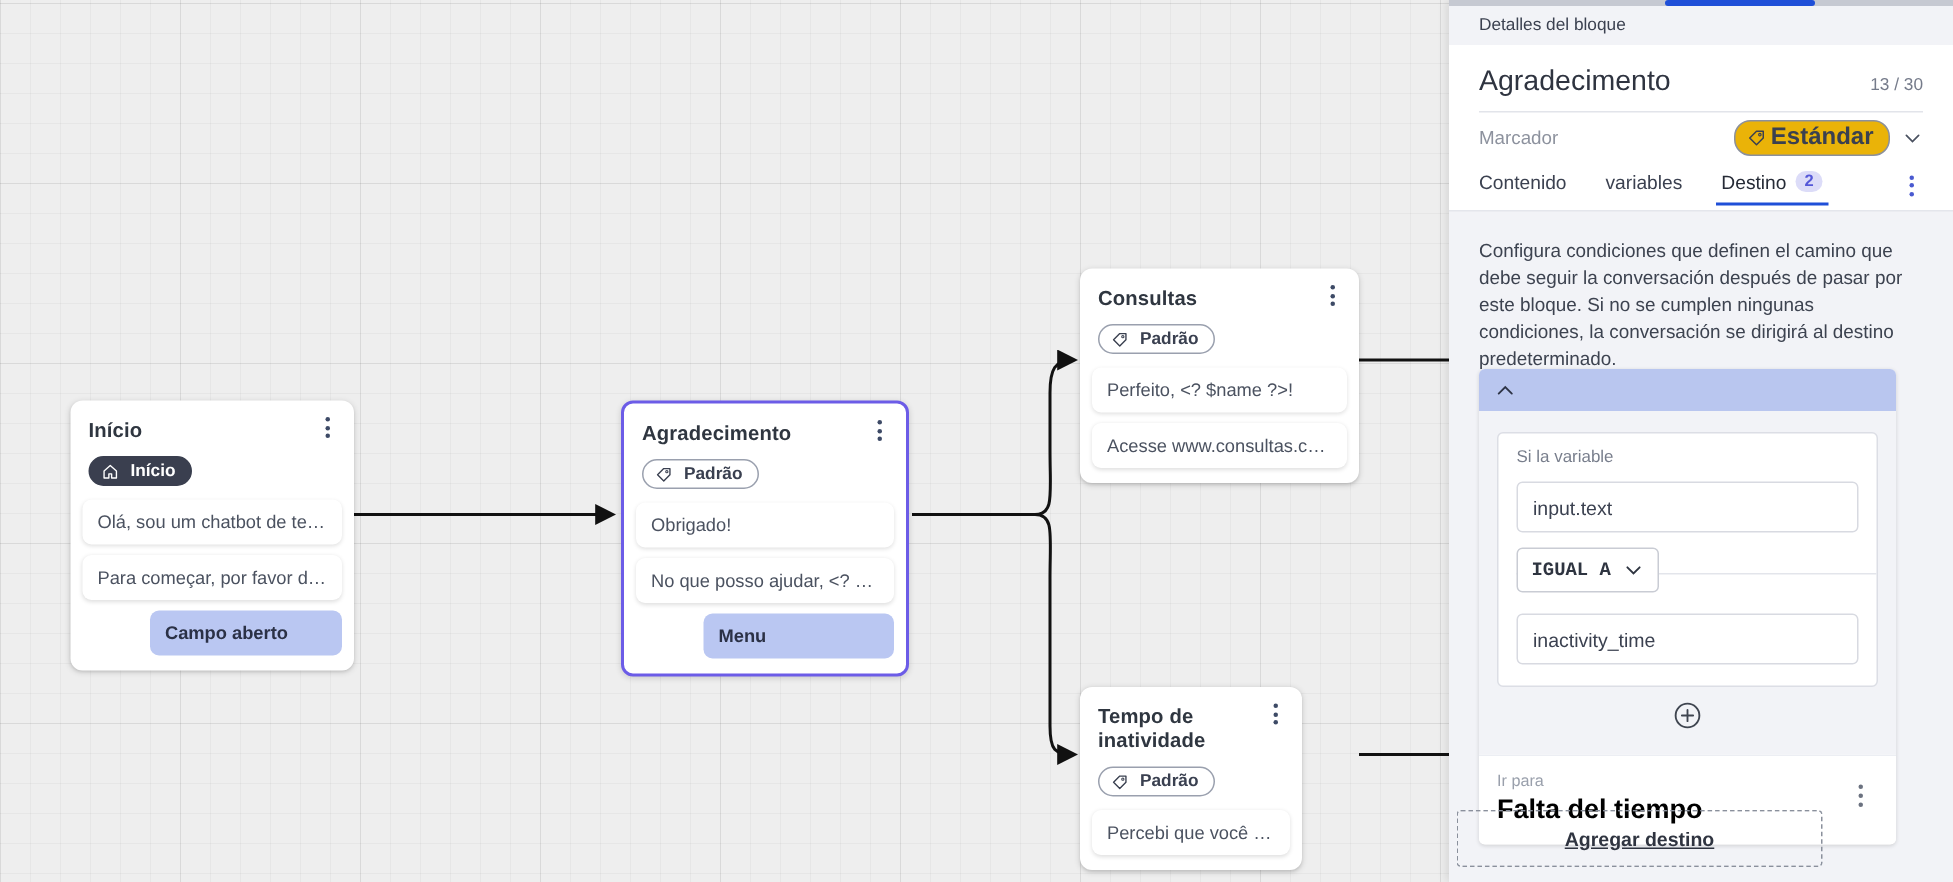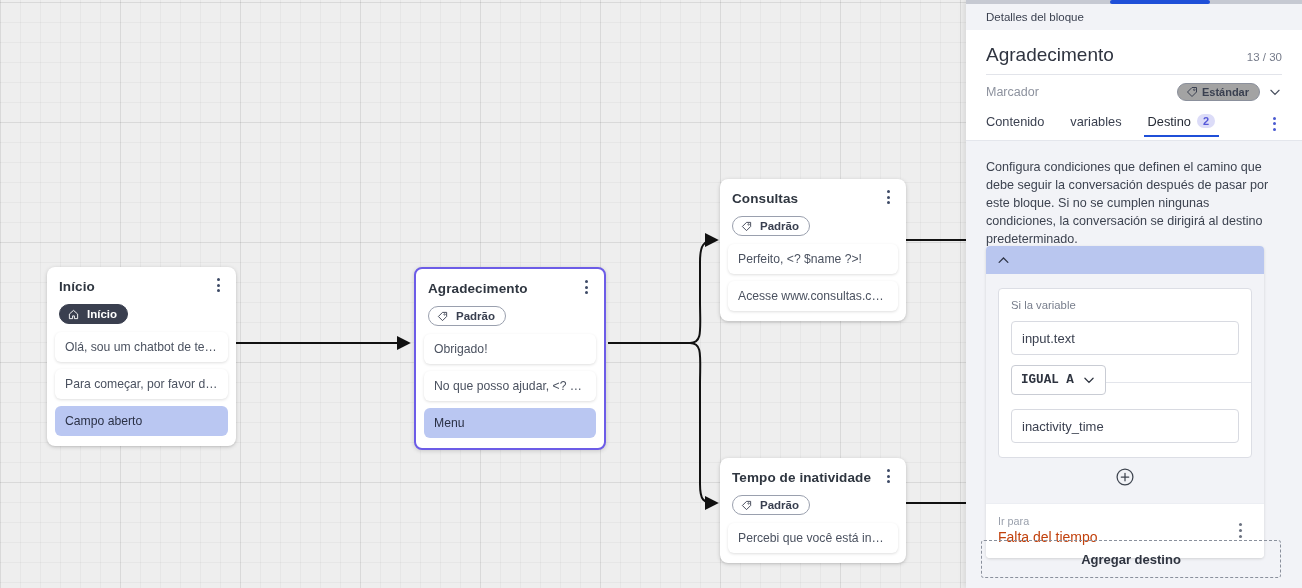--- a/index.html
+++ b/index.html
@@ -63,22 +63,23 @@
   .node-body { padding: 8px 8px 10px 8px; }
   .msg {
     background: #ffffff; border-radius: 6px;
     box-shadow: 0 1px 3px rgba(0,0,0,0.13);
     font-size: 12.2px; color: #4b5260;
     padding: 8px 10px; margin-bottom: 7px;
     white-space: nowrap; overflow: hidden; text-overflow: ellipsis;
   }
   .msg.last { margin-bottom: 0; }
   .msg.highlight {
-    background: #bac7f2; color: #2b3146; font-weight: 400;
+    background: #bac7f2; color: #2b3146; font-weight: 700;
     box-shadow: none;
+    margin-left: 45px;
   }
 
   
   #panel {
     position: absolute; left: 966px; top: 0; width: 336px; height: 588px;
     background: #f2f3f7;
     box-shadow: -2px 0 6px rgba(0,0,0,0.10);
     overflow: hidden;
   }
   #toprail {
@@ -111,22 +112,22 @@
     background: #e2e4ea;
   }
   .marker-row {
     position: absolute; left: 20px; top: 80px; width: 296px; height: 24px;
     display: flex; align-items: center;
   }
   .marker-label { font-size: 12.5px; color: #8d929e; flex: 1; }
   .chip {
     display: inline-flex; align-items: center; gap: 4px;
     border: 1px solid #8b909c; border-radius: 11px;
-    padding: 2px 10px 2px 8px; font-size: 11px; font-weight: 700; color: #3a4050;
-    background: #a3a3a3; cursor: pointer;
+    padding: 2px 10px 2px 8px; font-size: 16px; font-weight: 700; color: #3a4050;
+    background: #eab308; cursor: pointer;
   }
   .chev-wrap { margin-left: 8px; cursor: pointer; display: flex; }
 
   .tabs {
     position: absolute; left: 0; top: 110px; width: 336px; height: 30px;
     display: flex; align-items: center; padding: 0 20px;
   }
   .tab {
     font-size: 12.8px; color: #3b4150; padding: 0 0 8px 0;
     margin-right: 26px; cursor: pointer; position: relative;
@@ -192,21 +193,21 @@
     display: flex; justify-content: center; align-items: center;
     padding: 9px 0 4px 0; cursor: pointer;
   }
   .goto-row {
     background: #fff; padding: 11px 16px 13px 12px;
     display: flex; align-items: flex-start;
     border-top: 1px solid #eceef3;
   }
   .goto-texts { flex: 1; }
   .goto-label { font-size: 10.8px; color: #9aa0ac; margin-bottom: 2px; }
-  .goto-value { font-size: 14px; color: #c2410c; }
+  .goto-value { font-size: 18px; color: #000000; font-weight: bold; }
   .goto-kebab { width: 16px; padding-top: 8px; cursor: pointer; }
   .goto-kebab i {
     display: block; width: 3px; height: 3px; border-radius: 50%;
     background: #6b7280; margin: 0 auto 3px auto;
   }
   .add-dest {
     position: absolute; left: 985px; top: 540px; width: 300px; height: 38px;
     border: 1px dashed #8a909c; border-radius: 3px; background: transparent;
     display: flex; align-items: center; justify-content: center;
     font-size: 13px; font-weight: 700; color: #2f3440; cursor: pointer;
@@ -298,21 +299,21 @@
           </svg>
           <span>Padrão</span>
         </span>
       </div>
       <div class="node-body">
         <div class="msg">Perfeito, &lt;? $name ?&gt;!</div>
         <div class="msg last">Acesse www.consultas.com par...</div>
       </div>
     </div>
 
-    <div class="node" style="left:720px; top:458px; width:186px;">
+    <div class="node" style="left:720px; top:458px; width:148px;">
       <div class="node-head">
         <div class="node-title">Tempo de inatividade</div>
         <div class="node-kebab">
           <i></i>
             <i></i>
             <i></i>
         </div>
         <span class="tag default">
           <svg width="11" height="11" viewBox="0 0 24 24">
             <path d="M3 12 L12 3 H21 V12 L12 21 Z" fill="none" stroke="#3a4050" stroke-width="2" stroke-linejoin="round"></path>
@@ -425,18 +426,18 @@
           <div class="goto-value">Falta del tiempo</div>
         </div>
         <div class="goto-kebab">
           <i></i>
             <i></i>
             <i></i>
         </div>
       </div>
     </div>
 
-    <div class="add-dest" style="position:absolute; left:15px; top:540px; width:300px;">
+    <div class="add-dest" style="position:absolute; left:5px; top:540px; width:244px;text-decoration:underline;">
       <span>Agregar destino</span>
     </div>
 
   </div>
 </div>
 
 </body></html>

